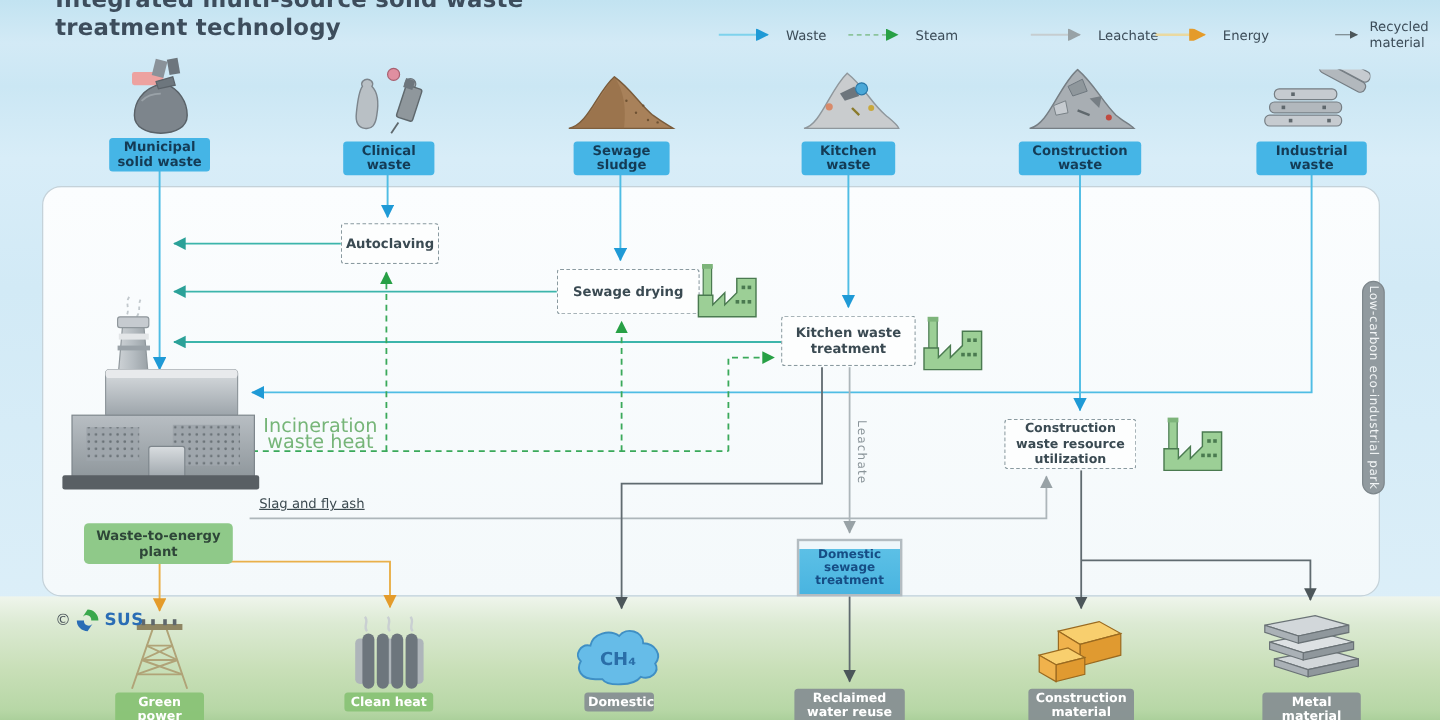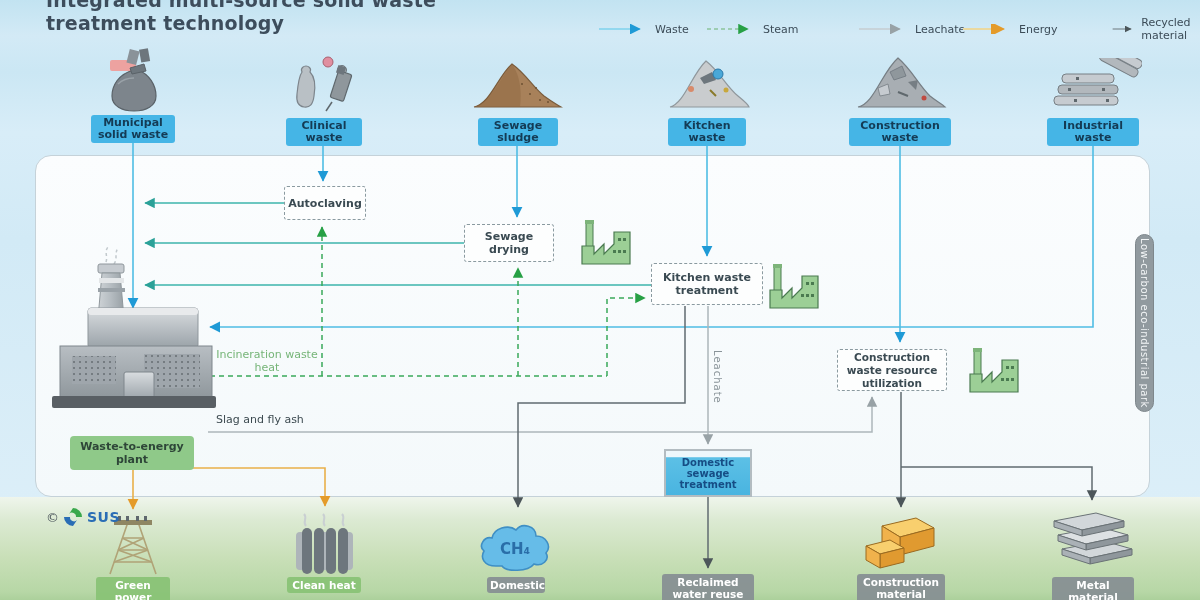--- a/index.html
+++ b/index.html
@@ -13,22 +13,22 @@
     border:1px solid #c5d2d9; border-radius:16px; }
   .title { position:absolute; left:46px; top:-11px; font-size:19px; font-weight:700; color:#3d4d5c; line-height:23px; letter-spacing:.2px; }
   .legend-item { position:absolute; top:4px; display:flex; align-items:center; gap:5px; height:14px;margin-top:18px; }
   .legend-item .lab { font-size:11px; color:#3c4c58; }
   .src-label { position:absolute; background:#45b5e6; color:#143b55; font-size:11px; font-weight:700; text-align:center; border-radius:3px; padding:2px 3px; line-height:12px; }
   .dashed-box { position:absolute; background:#fdfefe; border:1.5px dashed #8a9aa0; border-radius:3px; color:#3a4a52; font-size:11px; font-weight:600; display:flex; align-items:center; justify-content:center; text-align:center; line-height:13px; padding:2px 4px; }
   .green-label { position:absolute; background:#8fc989; color:#2e4638; font-size:11px; font-weight:700; text-align:center; border-radius:4px; padding:4px 2px; }
   .out-label { position:absolute; color:#fff; font-size:10.5px; font-weight:700; text-align:center; border-radius:3px; padding:2px 3px; line-height:12px; }
   .out-gray { background:rgba(134,142,147,.92); }
   .out-green { background:rgba(137,195,118,.95); }
-  .flow-note { position:absolute; font-size:11px; color:#3c4a50; }
-  .heat-note { position:absolute; font-size:11px; color:#76b578; text-align:center; line-height:13px; }
+  .flow-note { position:absolute; font-size:11px; color:#3c4a50;text-decoration:underline; }
+  .heat-note { position:absolute; font-size:16px; color:#76b578; text-align:center; line-height:13px; }
   .leachate-note { position:absolute; font-size:10px; color:#8a9499; writing-mode:vertical-rl; letter-spacing:1px; }
   .park-pill { position:absolute; left:1135px; top:234px; width:19px; height:178px; background:#919a9f; border:1px solid #7e878c; border-radius:10px; color:#f2f5f6; font-size:10px; writing-mode:vertical-rl; text-align:center; letter-spacing:.5px; display:flex; align-items:center; justify-content:center; }
   .domestic-box { position:absolute; left:664px; top:449px; width:88px; height:48px; border:2px solid #b3bcc1; background:linear-gradient(180deg,#eef7fb 0%,#eef7fb 14%,#5cc0e6 15%,#49b4e0 100%); display:flex; align-items:center; justify-content:center; text-align:center; color:#164d85; font-size:10px; font-weight:700; line-height:11px; }
   .logo { position:absolute; left:46px; top:507px; display:flex; align-items:center; gap:4px; }
   .logo .cp { font-size:13px; color:#4a545a; }
   .logo .sus { font-size:14px; font-weight:700; color:#2a6db5; letter-spacing:.5px; }
   svg { position:absolute; }
   .abs { position:absolute; }
 </style>
 </head>
@@ -197,21 +197,21 @@
   </svg>
 
   <div class="src-label" style="left:91px;top:115px;width:84px;">Municipal solid waste</div>
   <div class="src-label" style="left:286px;top:118px;width:76px;">Clinical waste</div>
   <div class="src-label" style="left:478px;top:118px;width:80px;">Sewage sludge</div>
   <div class="src-label" style="left:668px;top:118px;width:78px;">Kitchen waste</div>
   <div class="src-label" style="left:849px;top:118px;width:102px;">Construction waste</div>
   <div class="src-label" style="left:1047px;top:118px;width:92px;">Industrial waste</div>
 
   <div class="dashed-box" style="left:284px;top:186px;width:82px;height:34px;">Autoclaving</div>
-  <div class="dashed-box" style="left:464px;top:224px;width:90px;height:38px;">Sewage drying</div>
+  <div class="dashed-box" style="left:464px;top:224px;width:119px;height:38px;">Sewage drying</div>
   <div class="dashed-box" style="left:651px;top:263px;width:112px;height:42px;">Kitchen waste treatment</div>
   <div class="dashed-box" style="left:837px;top:349px;width:110px;height:42px;font-size:10.5px;">Construction waste resource utilization</div>
 
   <svg class="abs" style="left:580px;top:218px;" width="52" height="48" viewBox="0 0 52 48">
     <rect x="6" y="4" width="7" height="26" fill="#9ccf96" stroke="#4a7a50" stroke-width="1"></rect>
       <rect x="5" y="2" width="9" height="4" fill="#7db47a"></rect>
     <path d="M2,46 L2,28 L14,28 L14,36 L24,26 L24,36 L34,26 L34,14 L50,14 L50,46 Z" fill="#9ccf96" stroke="#4a7a50" stroke-width="1.2"></path>
     <g fill="#4a7a50">
         <rect x="38" y="20" width="3" height="3"></rect>
         <rect x="43" y="20" width="3" height="3"></rect>

